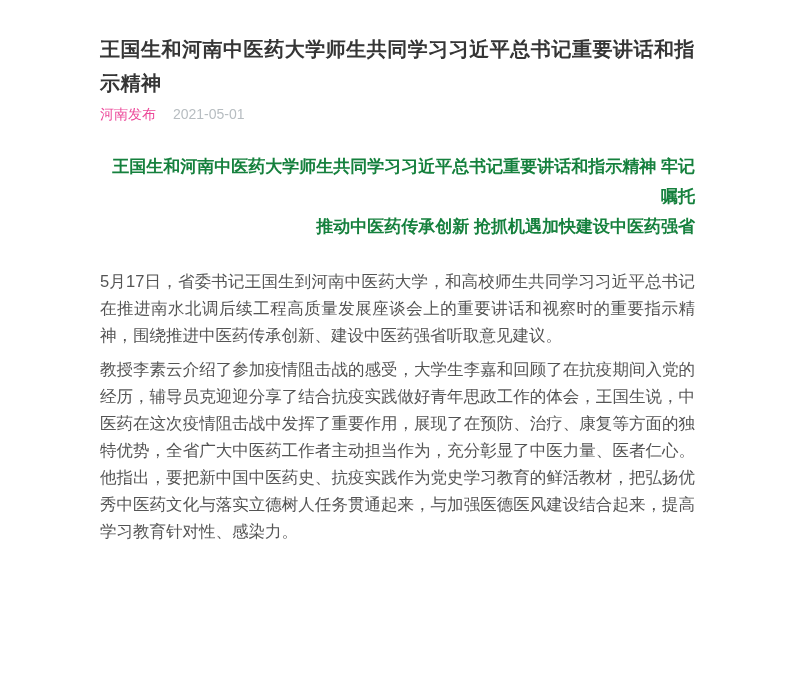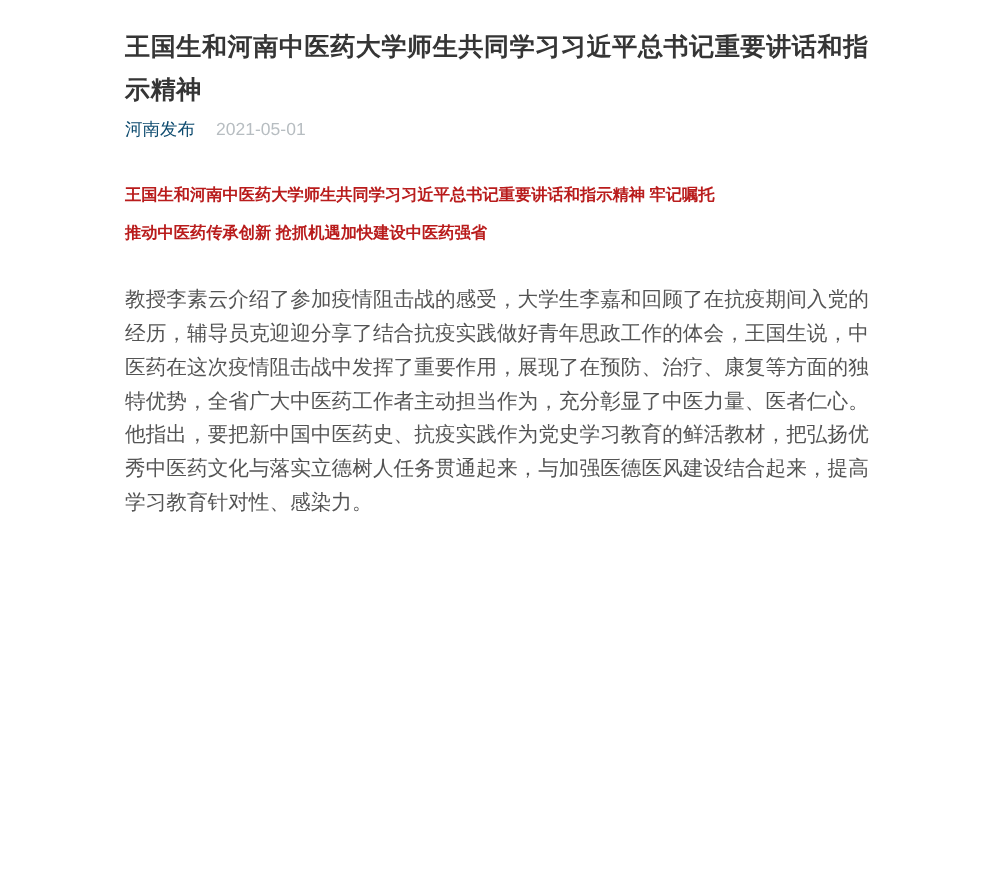--- a/index.html
+++ b/index.html
@@ -3,53 +3,53 @@
 <meta charset="utf-8">
 <style>
   * { margin: 0; padding: 0; box-sizing: border-box; }
   html, body {
     background: #ffffff;
     font-family: "Liberation Sans", sans-serif;
   }
   .page {
     width: 791px;
     height: 535px;
-    margin: 1px auto;
+    margin: 12px auto;
     background: #ffffff;
     padding: 20px 96px 0 100px;
     overflow: hidden;
   }
   .article-title {
     font-size: 20px;
     font-weight: 700;
     color: #353535;
     line-height: 34px;
     letter-spacing: 0.5px;
     text-align: justify;
   }
   .meta-row {
     margin-top: 4px;
     font-size: 14px;
     line-height: 20px;
     margin-bottom: 28px;
   }
   .meta-source {
-    color: #0c4a6e;
+    color: #ec4899;
     cursor: pointer;
     margin-right: 13px;
   }
   .meta-date {
     color: #b7bdc1;
   }
   .red-headline {
-    color: #b91c1c;
-    font-size: 13px;
+    color: #15803d;
+    font-size: 17px;
     font-weight: 700;
     line-height: 30px;
-    text-align: left;
+    text-align: right;
     white-space: pre-line;
     margin-bottom: 26px;
   }
   .body-paragraph {
     color: #545454;
     font-size: 16.5px;
     line-height: 27px;
     text-align: justify;
     margin-bottom: 7px;
   }
@@ -62,17 +62,18 @@
   <h1 class="article-title">王国生和河南中医药大学师生共同学习习近平总书记重要讲话和指示精神</h1>
 
   <div class="meta-row">
     <span class="meta-source">河南发布</span>
     <span class="meta-date">2021-05-01</span>
   </div>
 
   <h2 class="red-headline">王国生和河南中医药大学师生共同学习习近平总书记重要讲话和指示精神 牢记嘱托
 推动中医药传承创新 抢抓机遇加快建设中医药强省</h2>
 
+  <p class="body-paragraph">5月17日，省委书记王国生到河南中医药大学，和高校师生共同学习习近平总书记在推进南水北调后续工程高质量发展座谈会上的重要讲话和视察时的重要指示精神，围绕推进中医药传承创新、建设中医药强省听取意见建议。</p>
 
 
   <p class="body-paragraph">教授李素云介绍了参加疫情阻击战的感受，大学生李嘉和回顾了在抗疫期间入党的经历，辅导员克迎迎分享了结合抗疫实践做好青年思政工作的体会，王国生说，中医药在这次疫情阻击战中发挥了重要作用，展现了在预防、治疗、康复等方面的独特优势，全省广大中医药工作者主动担当作为，充分彰显了中医力量、医者仁心。他指出，要把新中国中医药史、抗疫实践作为党史学习教育的鲜活教材，把弘扬优秀中医药文化与落实立德树人任务贯通起来，与加强医德医风建设结合起来，提高学习教育针对性、感染力。</p>
 
 </div>
 
 </body></html>

